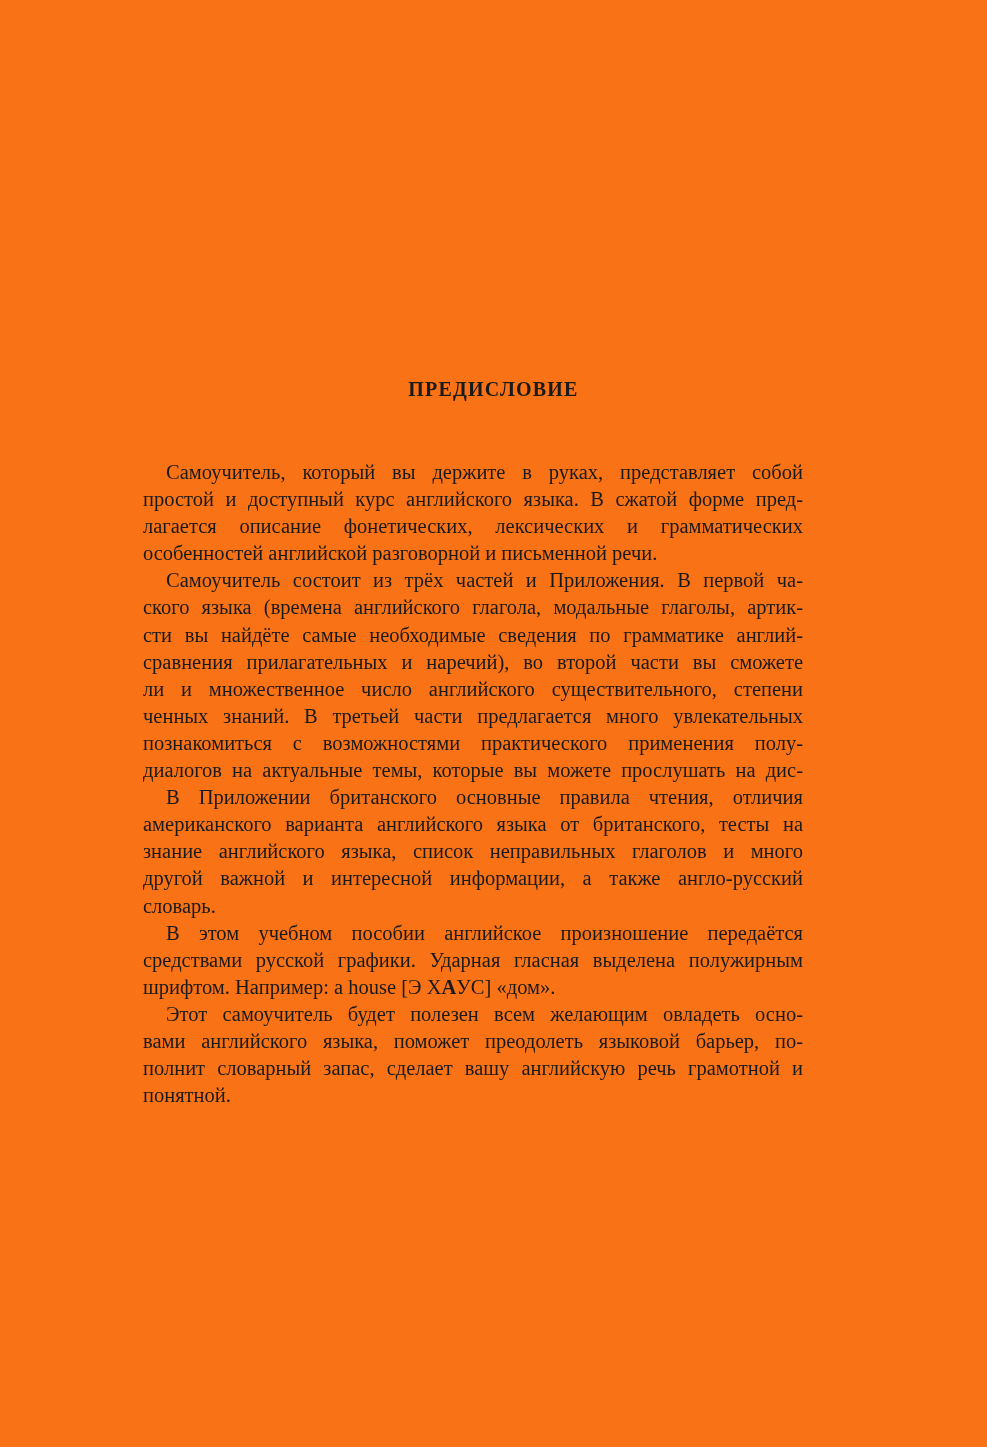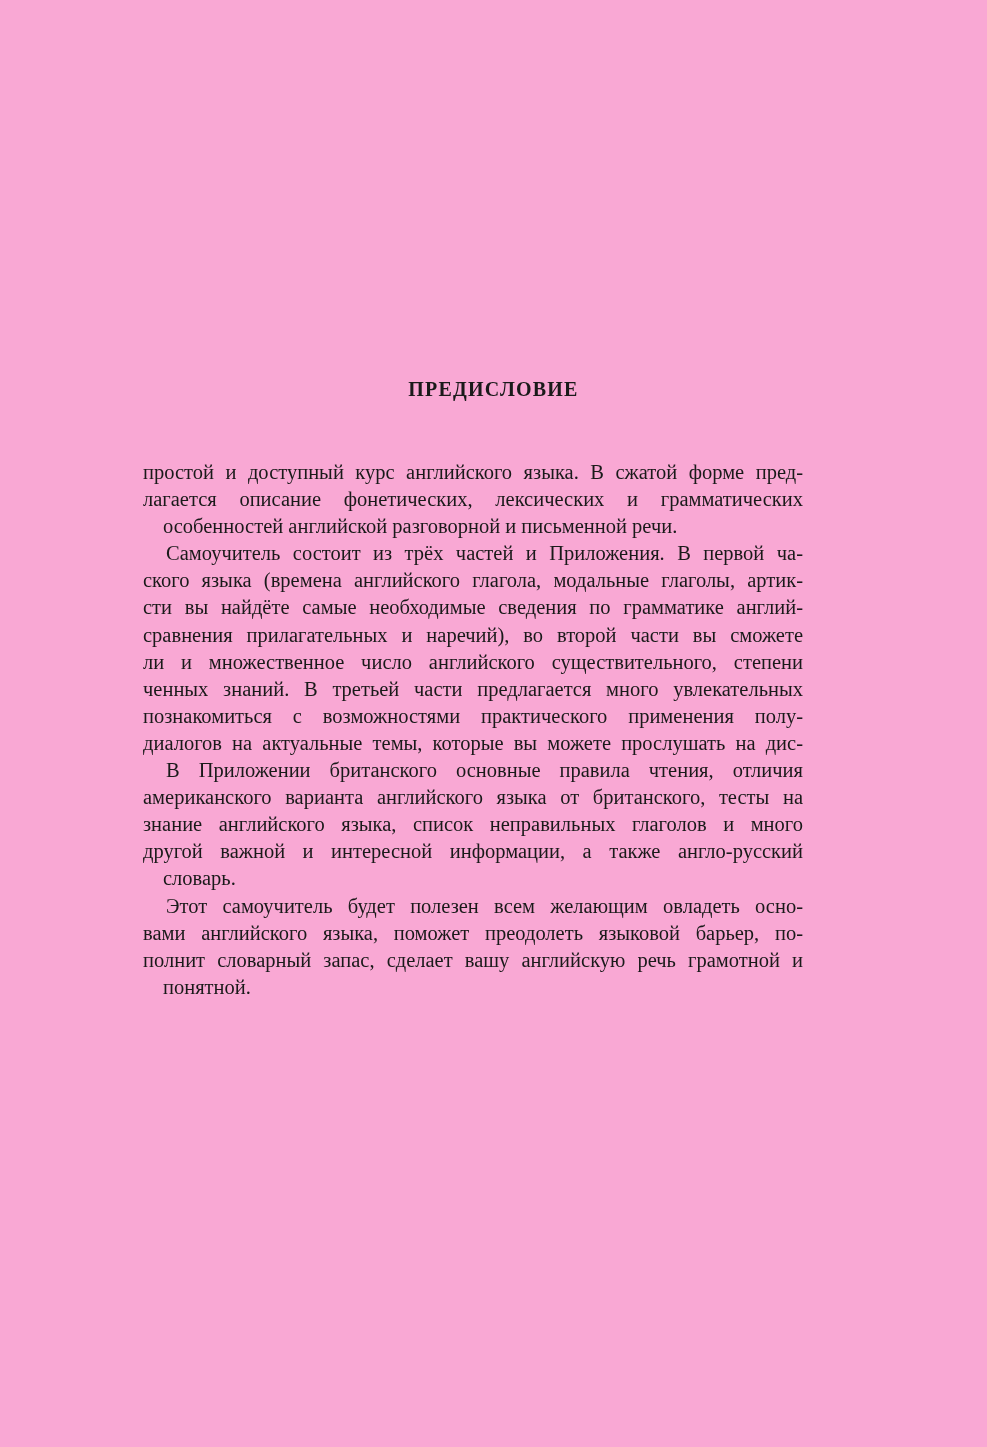--- a/index.html
+++ b/index.html
@@ -14,21 +14,21 @@
       overflow: hidden;
       font-family: "Liberation Serif", "DejaVu Serif", serif;
       color: #1a1a1a;
     }
     .page {
       position: absolute;
       left: 0;
       top: 0;
       width: 987px;
       height: 1447px;
-      background: #f9a8d4;
+      background: #f97316;
     }
     .heading {
       position: absolute;
       left: 0;
       width: 987px;
       top: 378px;
       text-align: center;
       font-weight: bold;
       font-size: 20px;
       letter-spacing: 1.2px;
@@ -47,36 +47,36 @@
       height: 27.1px;
       white-space: nowrap;
       text-align: justify;
       text-align-last: justify;
     }
     .line.indent {
       padding-left: 23px;
     }
     .line.last {
       text-align-last: left;
-      margin-left: 20px;
     }
     .accent {
       font-weight: bold;
     }
   </style>
 </head>
 <body>
 
 <div class="page">
 
   <div class="heading">ПРЕДИСЛОВИЕ</div>
 
   <div class="body-text">
 
     <div>
+      <span class="line indent">Самоучитель, который вы держите в руках, представляет собой</span>
       <span class="line">простой и доступный курс английского языка. В сжатой форме пред-</span>
       <span class="line">лагается описание фонетических, лексических и грамматических</span>
       <span class="line last">особенностей английской разговорной и письменной речи.</span>
     </div>
 
     <div>
       <span class="line indent">Самоучитель состоит из трёх частей и Приложения. В первой ча-</span>
       <span class="line">ского языка (времена английского глагола, модальные глаголы, артик-</span>
       <span class="line">сти вы найдёте самые необходимые сведения по грамматике англий-</span>
       <span class="line">сравнения прилагательных и наречий), во второй части вы сможете</span>
@@ -87,20 +87,25 @@
     </div>
 
     <div>
       <span class="line indent">В Приложении британского основные правила чтения, отличия</span>
       <span class="line">американского варианта английского языка от британского, тесты на</span>
       <span class="line">знание английского языка, список неправильных глаголов и много</span>
       <span class="line">другой важной и интересной информации, а также англо-русский</span>
       <span class="line last">словарь.</span>
     </div>
 
+    <div>
+      <span class="line indent">В этом учебном пособии английское произношение передаётся</span>
+      <span class="line">средствами русской графики. Ударная гласная выделена полужирным</span>
+      <span class="line last"><span>шрифтом. Например: a house [Э Х</span><span class="accent">А</span><span>УС] «дом».</span></span>
+    </div>
 
     <div>
       <span class="line indent">Этот самоучитель будет полезен всем желающим овладеть осно-</span>
       <span class="line">вами английского языка, поможет преодолеть языковой барьер, по-</span>
       <span class="line">полнит словарный запас, сделает вашу английскую речь грамотной и</span>
       <span class="line last">понятной.</span>
     </div>
 
   </div>
 </div>

